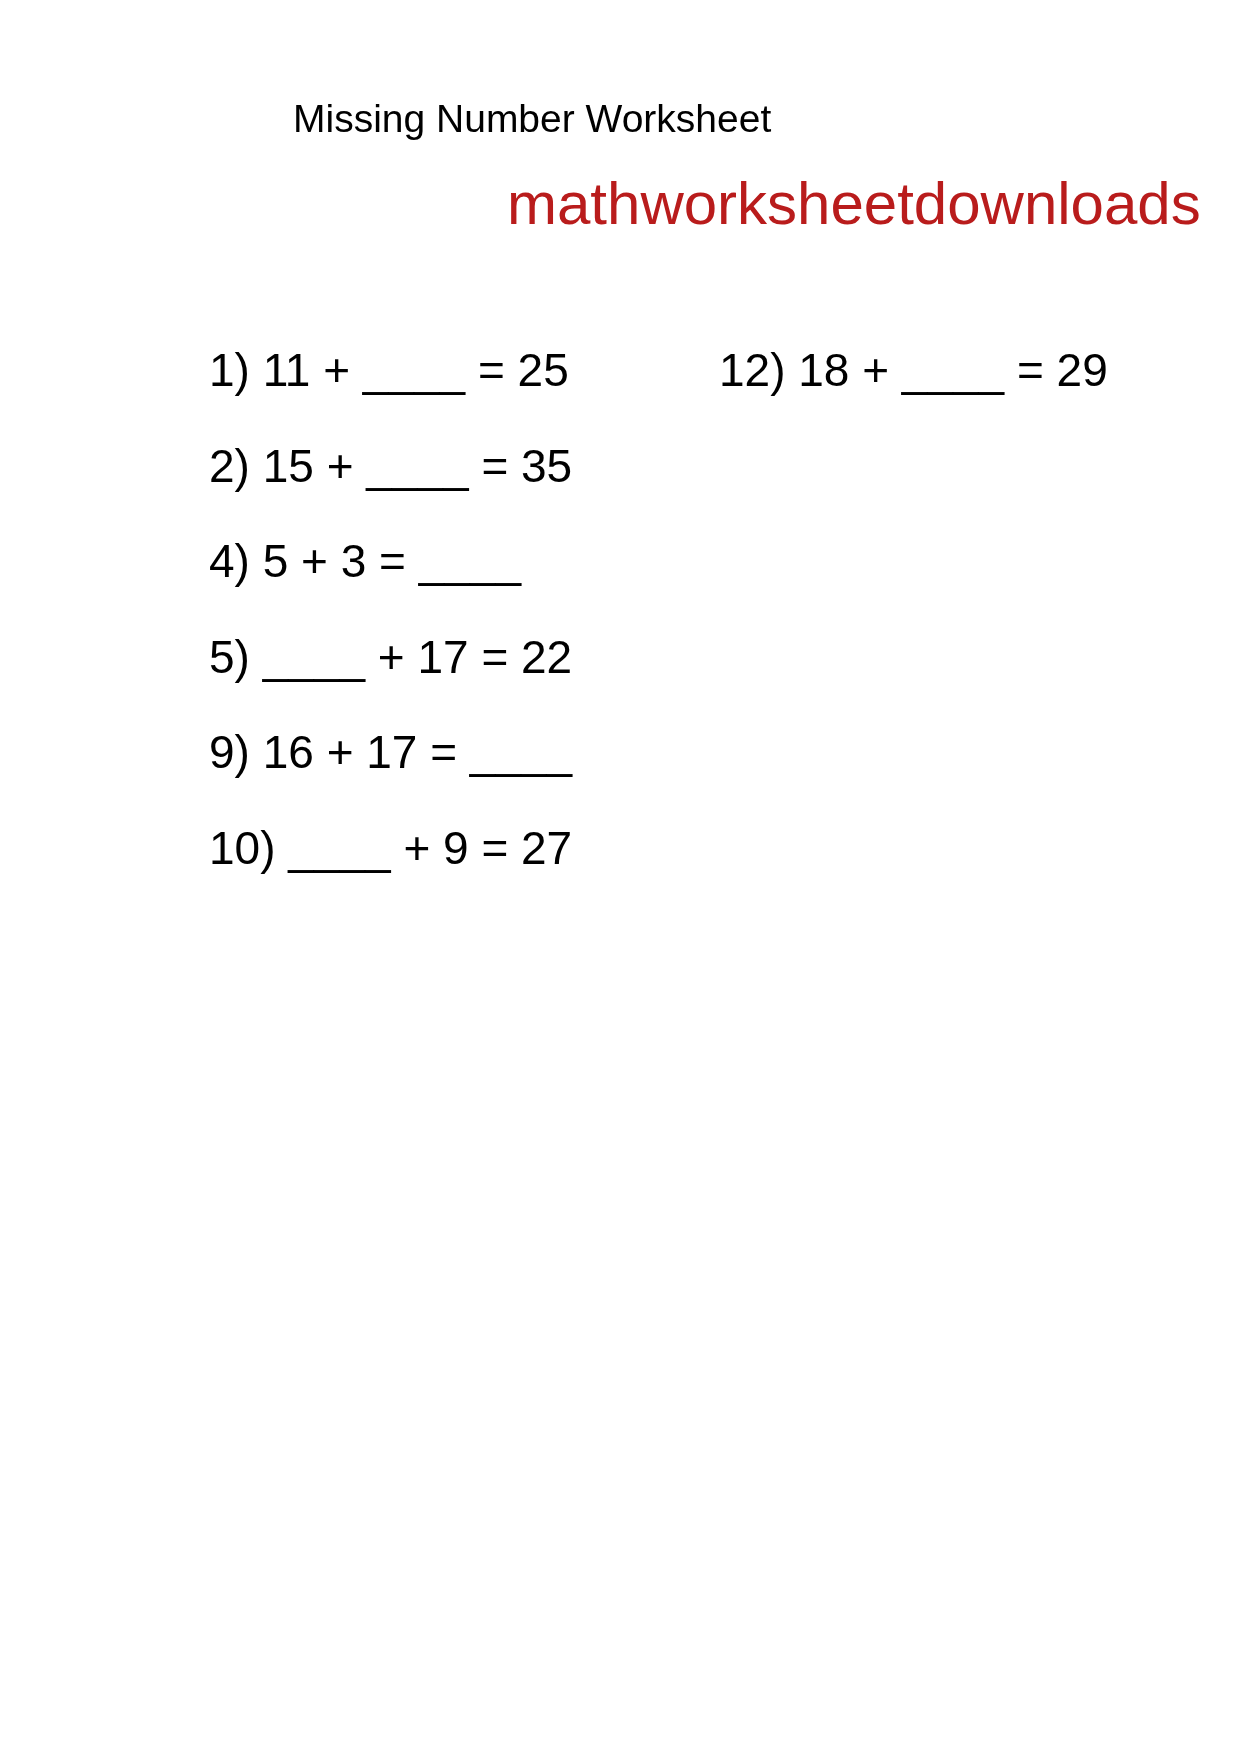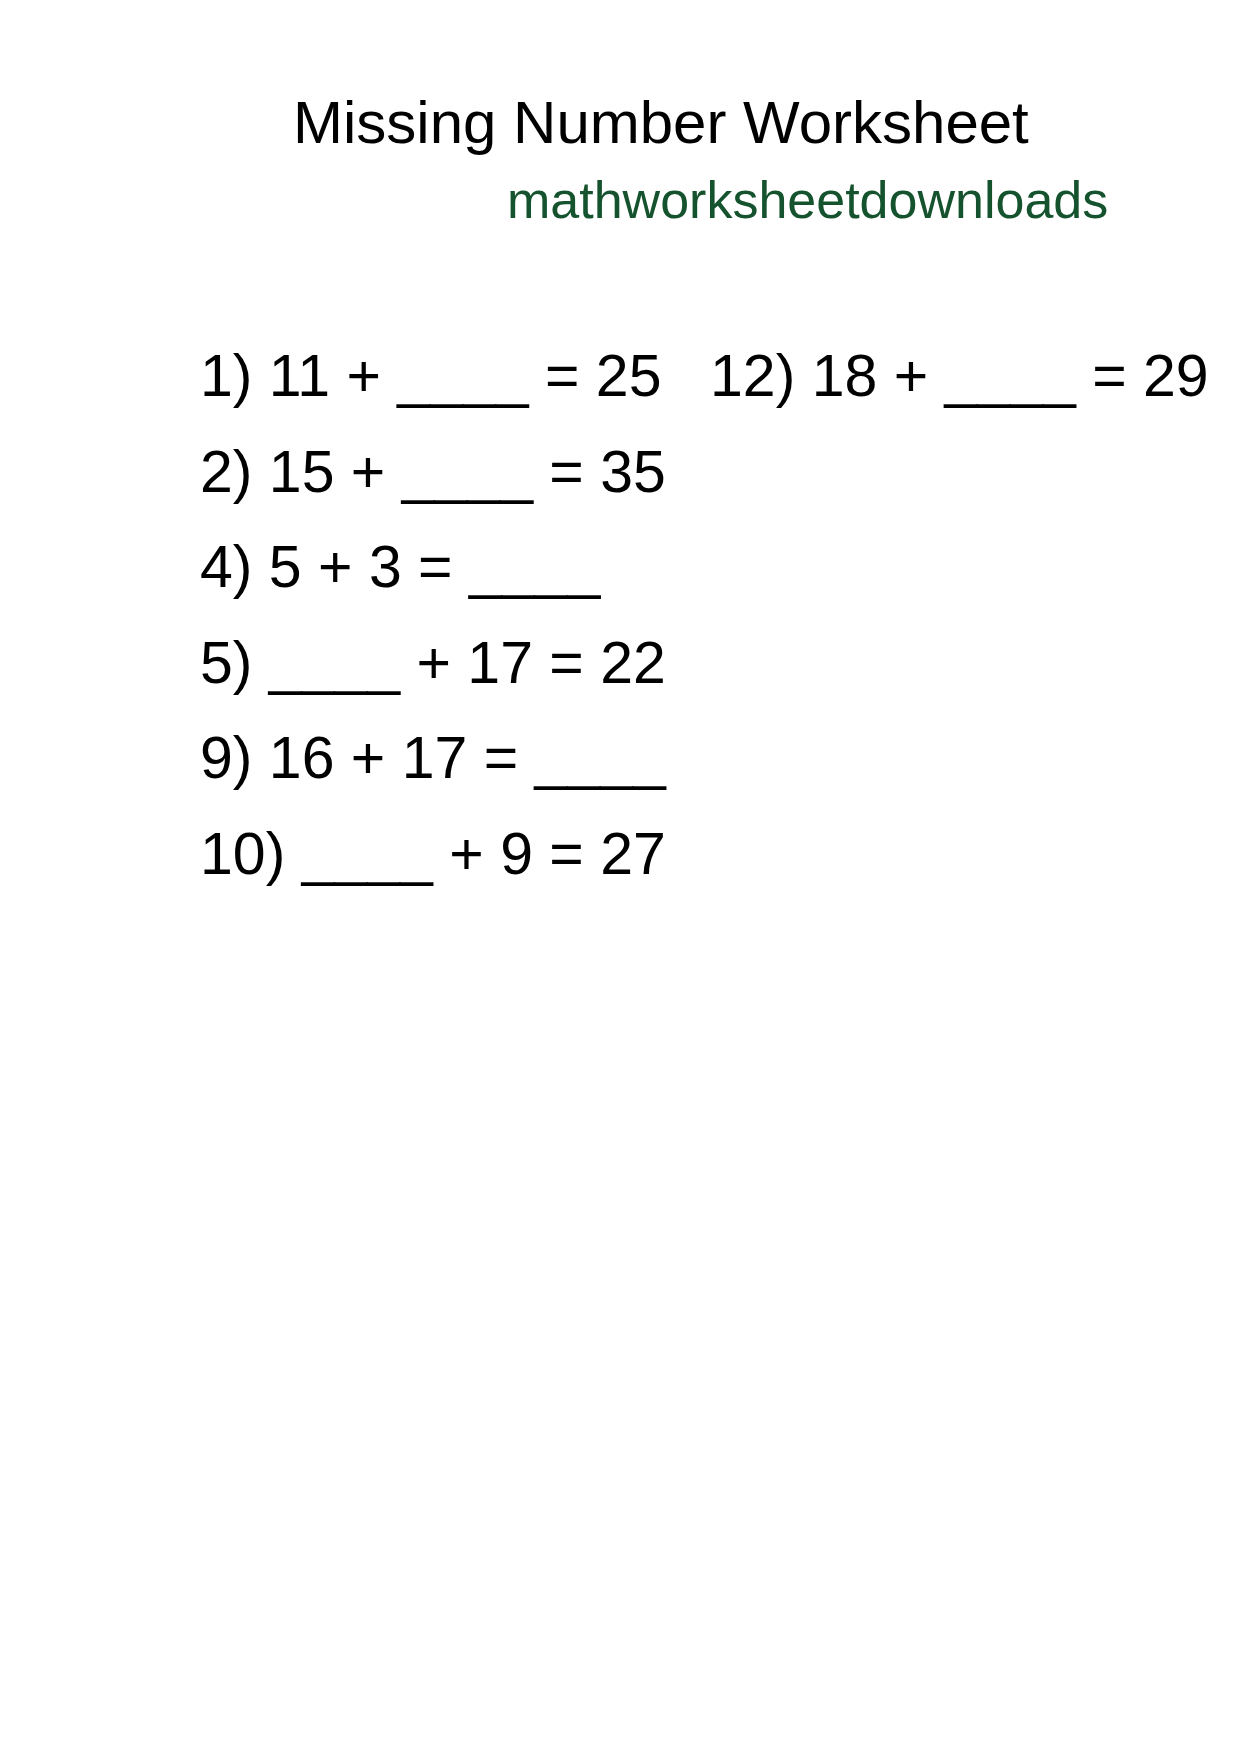--- a/index.html
+++ b/index.html
@@ -11,46 +11,46 @@
     height: 1754px;
     background: #ffffff;
     position: relative;
     font-family: "Liberation Sans", sans-serif;
     color: #000000;
     overflow: hidden;
   }
   .page-title {
     position: absolute;
     left: 293px;
-    top: 93px;
-    font-size: 60px;
+    top: 99px;
+    font-size: 39px;
     line-height: 1;
     font-weight: 400;
     color: #000000;
     white-space: pre;
   }
   .page-subtitle {
     position: absolute;
     left: 507px;
     top: 174px;
-    font-size: 52px;
+    font-size: 60px;
     line-height: 1;
     font-weight: 400;
-    color: #14532d;
+    color: #b91c1c;
     white-space: pre;
   }
   .problems {
     position: absolute;
-    left: 200px;
+    left: 209px;
     top: 347px;
     display: grid;
     grid-template-rows: repeat(6, 95.5px);
     grid-auto-flow: column;
     grid-auto-columns: 510px auto;
-    font-size: 59px;
+    font-size: 46px;
     line-height: 1;
   }
   .problem {
     white-space: pre;
     color: #000000;
   }
 </style>
 </head>
 <body>
 

